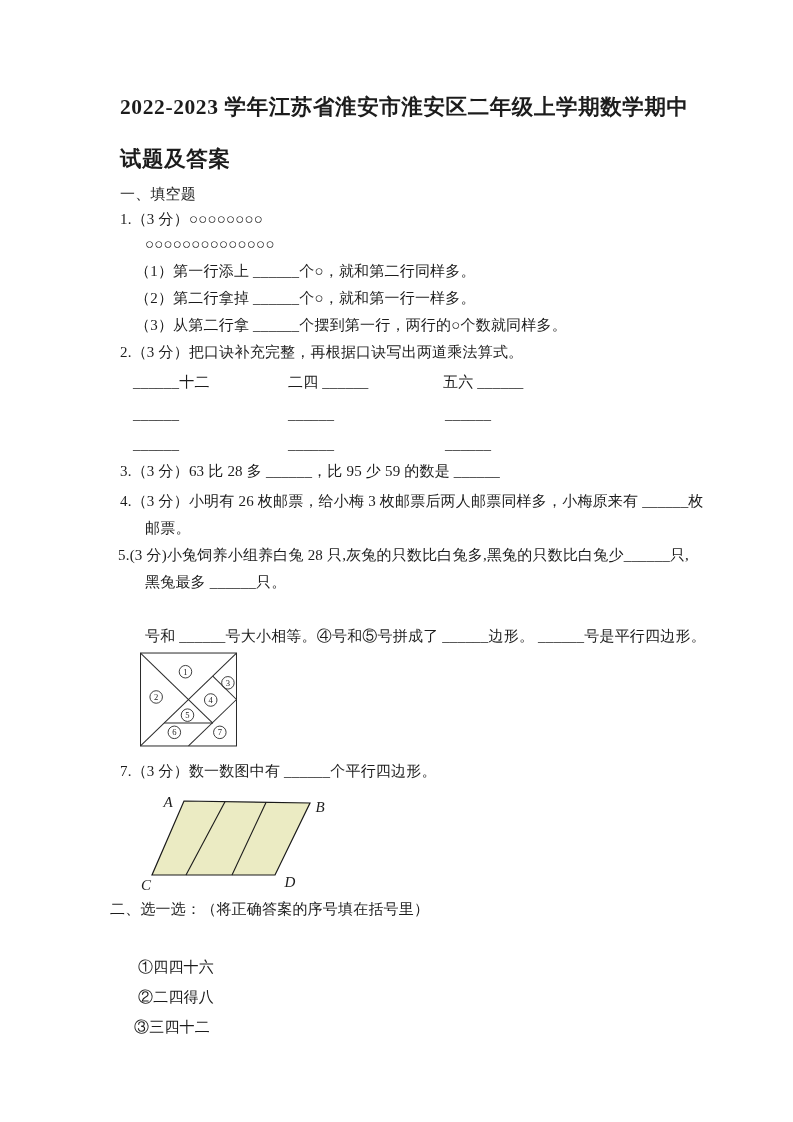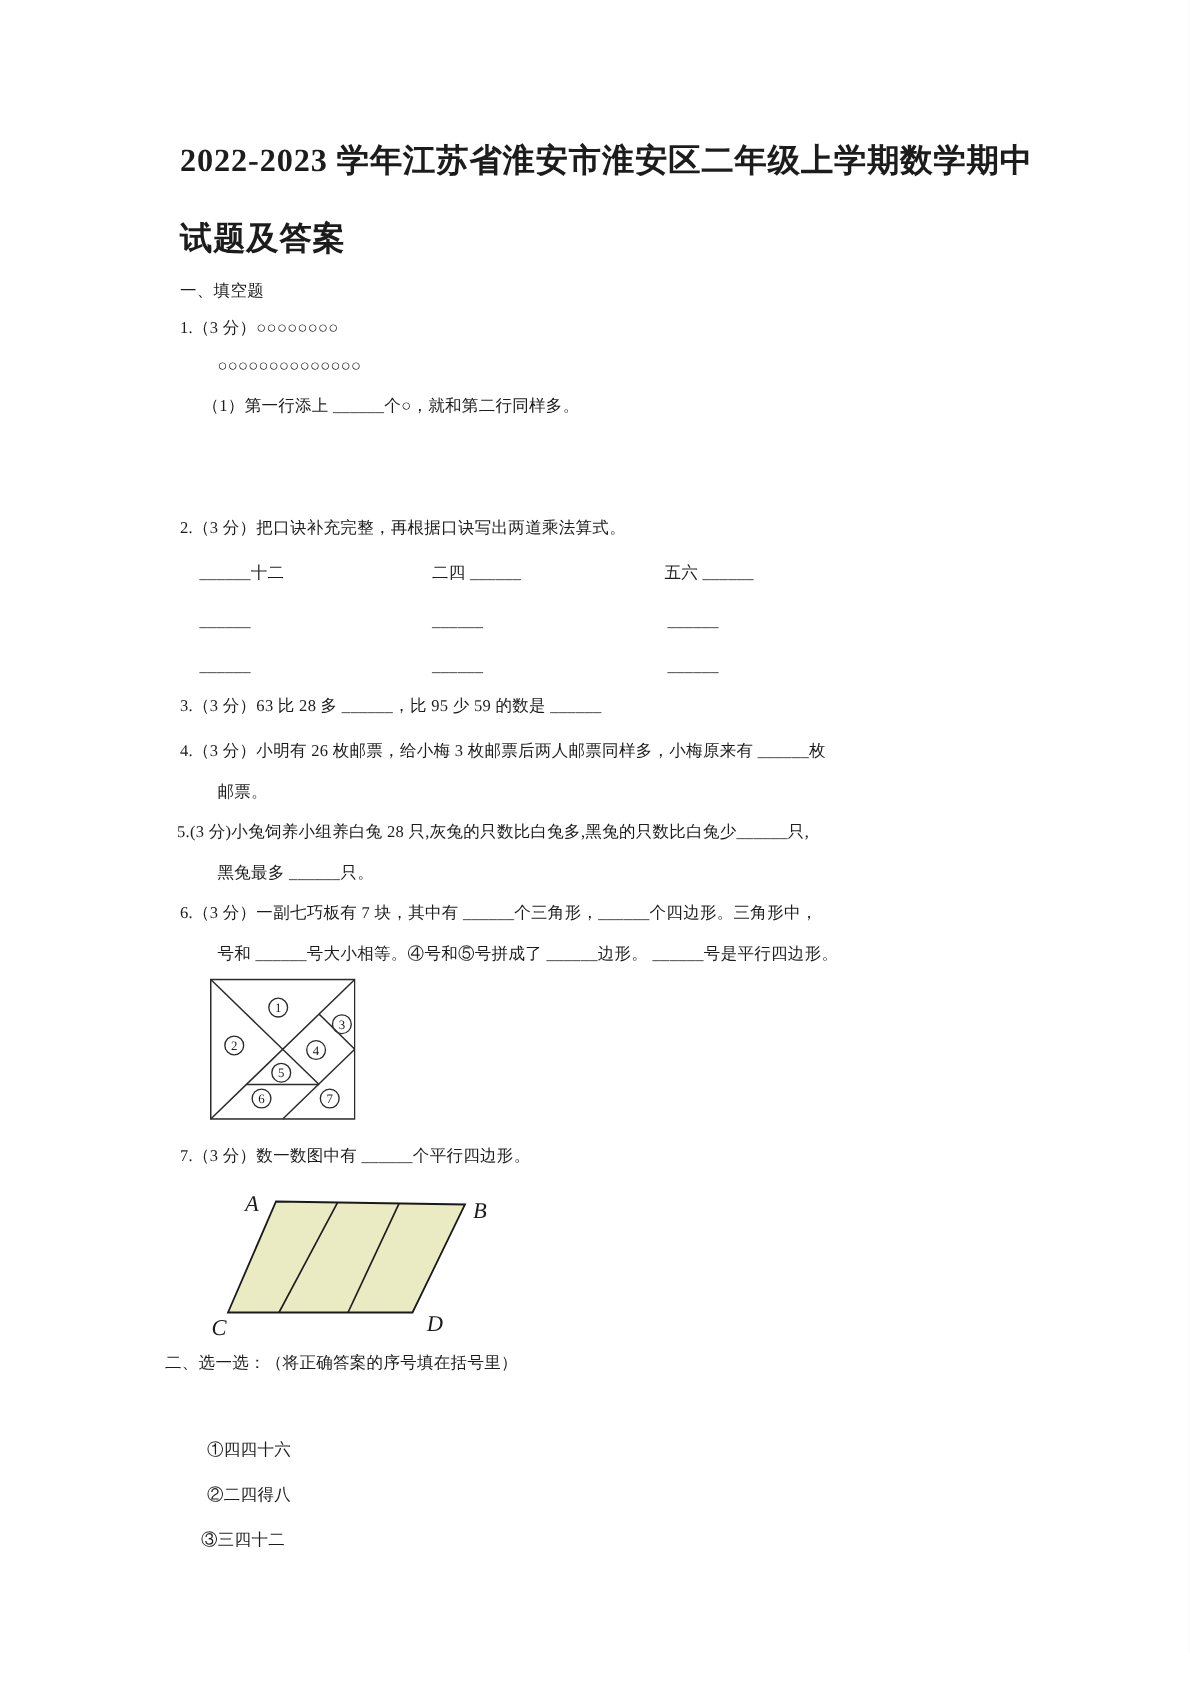--- a/index.html
+++ b/index.html
@@ -8,21 +8,21 @@
     width:793px;height:1102px;
     background:#ffffff;
     outline:1px solid #e8e8e8;
     font-family:"Liberation Serif","DejaVu Serif",serif;
     color:#1c1c1c;
     overflow:hidden;
   }
   .ln{
     position:absolute;
     white-space:nowrap;
-    font-size:11px;
+    font-size:15px;
     line-height:21px;
     letter-spacing:0.2px;
   }
   .title{
     font-size:21.5px;
     font-weight:700;
     letter-spacing:0.6px;
     line-height:30px;
   }
   .fig{position:absolute;}
@@ -36,41 +36,42 @@
 <div class="page">
 
   <div class="ln title" style="left:120px;top:92px">2022-2023 学年江苏省淮安市淮安区二年级上学期数学期中</div>
   <div class="ln title" style="left:120px;top:144px">试题及答案</div>
 
   <div class="ln" style="left:120px;top:184px">一、填空题</div>
 
   <div class="ln" style="left:120px;top:209px">1.（3 分）○○○○○○○○</div>
   <div class="ln" style="left:145px;top:234px">○○○○○○○○○○○○○○</div>
   <div class="ln" style="left:135px;top:261px">（1）第一行添上 ______个○，就和第二行同样多。</div>
+  <div class="ln" style="left:135px;top:288px">（2）第二行拿掉 ______个○，就和第一行一样多。</div>
+  <div class="ln" style="left:135px;top:315px">（3）从第二行拿 ______个摆到第一行，两行的○个数就同样多。</div>
 
   <div class="ln" style="left:120px;top:342px">2.（3 分）把口诀补充完整，再根据口诀写出两道乘法算式。</div>
   <div class="ln" style="left:133px;top:372px">______十二</div>
   <div class="ln" style="left:288px;top:372px">二四 ______</div>
   <div class="ln" style="left:443px;top:372px">五六 ______</div>
   <div class="ln" style="left:133px;top:404px">______</div>
   <div class="ln" style="left:288px;top:404px">______</div>
   <div class="ln" style="left:445px;top:404px">______</div>
   <div class="ln" style="left:133px;top:434px">______</div>
   <div class="ln" style="left:288px;top:434px">______</div>
   <div class="ln" style="left:445px;top:434px">______</div>
 
   <div class="ln" style="left:120px;top:461px">3.（3 分）63 比 28 多 ______，比 95 少 59 的数是 ______</div>
 
   <div class="ln" style="left:120px;top:491px">4.（3 分）小明有 26 枚邮票，给小梅 3 枚邮票后两人邮票同样多，小梅原来有 ______枚</div>
   <div class="ln" style="left:145px;top:518px">邮票。</div>
 
   <div class="ln" style="left:118px;top:545px">5.(3 分)小兔饲养小组养白兔 28 只,灰兔的只数比白兔多,黑兔的只数比白兔少______只,</div>
   <div class="ln" style="left:145px;top:572px">黑兔最多 ______只。</div>
 
-  <div class="ln" style="left:120px;top:599px">6.（3 分）一副七巧板有 7 块，其中有 ______个三角形，______个四边形。三角形中，</div>
   <div class="ln" style="left:145px;top:626px">号和 ______号大小相等。④号和⑤号拼成了 ______边形。 ______号是平行四边形。</div>
 
   <div class="fig" style="left:140px;top:652px">
     <svg width="97" height="95" viewBox="0 0 96 93" fill="none" stroke="#2b2b2b" stroke-width="1">
       <rect x="0.5" y="0.5" width="95" height="92"></rect>
       <line x1="95.5" y1="0.5" x2="0.5" y2="92.5"></line>
       <line x1="0.5" y1="0.5" x2="72" y2="69.8"></line>
       <line x1="95.5" y1="46.5" x2="48" y2="92.5"></line>
       <line x1="72" y1="23.3" x2="95.5" y2="46.5"></line>
       <line x1="24" y1="69.8" x2="72" y2="69.8"></line>

